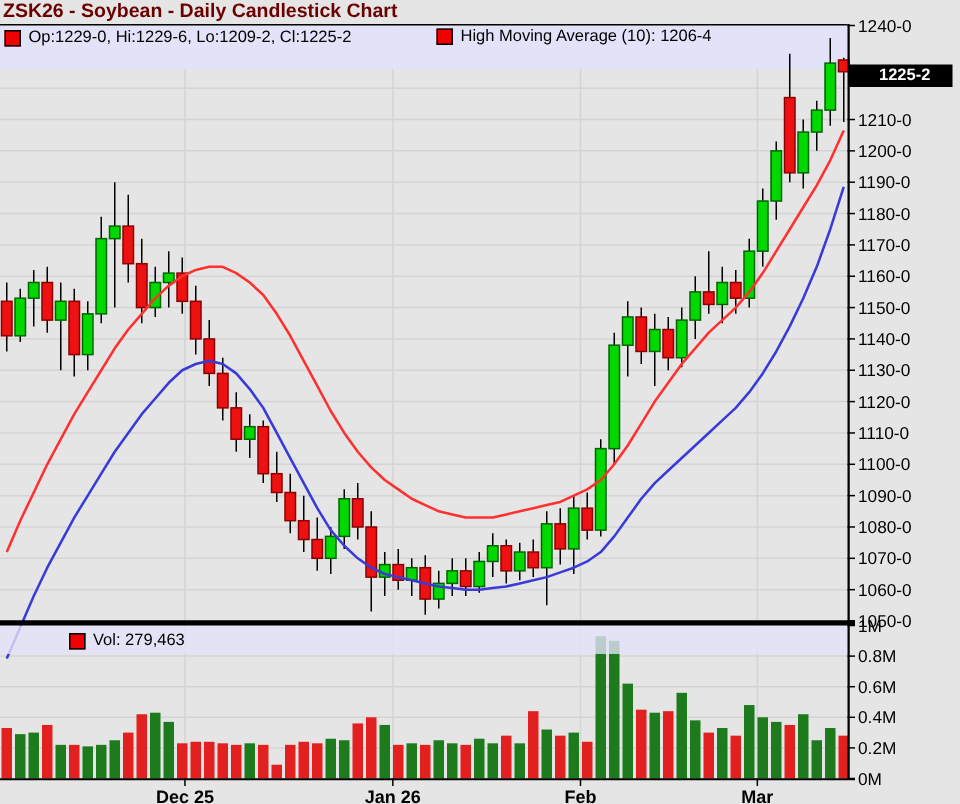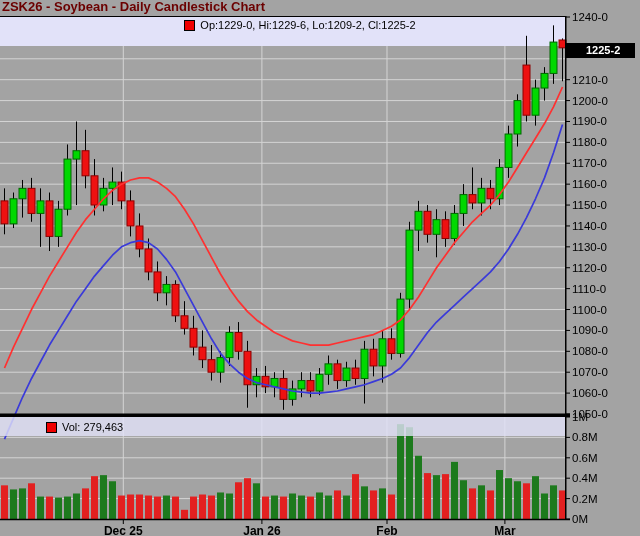--- a/index.html
+++ b/index.html
@@ -1,24 +1,24 @@
 <!DOCTYPE html>
 <html><head>
 <meta charset="utf-8">
 <style>
   html,body{margin:0;padding:0;background:#fff;}
-  .stage{position:relative;width:640px;height:536px;background:#a3a3a3;overflow:hidden;
+  .stage{position:relative;width:640px;height:536px;background:#e5e5e5;overflow:hidden;
          font-family:"Liberation Sans",sans-serif;}
   .title{position:absolute;top:-1px;left:2px;font-size:13px;font-weight:bold;color:#6b0000;
          letter-spacing:0;white-space:nowrap;}
   .chart-wrap{position:absolute;left:0;top:0;width:640px;height:536px;text-decoration:underline;}
   svg{position:absolute;left:0;top:0;}
   .legend{position:absolute;height:14px;display:flex;align-items:center;gap:5px;
           font-size:11px;color:#000;white-space:nowrap;}
-  .legend-row1{top:18px;left:20px;width:560px;justify-content:center;}
+  .legend-row1{top:18px;left:3px;width:560px;}
   .legend-item{display:flex;align-items:center;gap:5px;}
   .legend-item.second{position:absolute;left:288px;top:0;}
   .legend-row2{top:31px;left:3px;}
   .vol-legend{top:420px;left:3px;margin-left:43px;}
   .sw{width:9px;height:9px;border:1px solid #000;display:inline-block;flex:0 0 auto;}
   .sw-red{background:#f00000;}
   .sw-blue{background:#0000cc;}
   .last-price{position:absolute;left:566px;top:43px;width:69px;height:15px;background:#000;
               color:#fff;font-size:11px;font-weight:bold;line-height:15px;padding-left:20px;
               box-sizing:border-box;}
@@ -314,20 +314,24 @@
         <text x="387" y="535" font-size="12" font-weight="bold" text-anchor="middle" fill="#000" font-family="&quot;Liberation Sans&quot;,sans-serif">Feb</text>
         <line x1="504.90000000000003" y1="519" x2="504.90000000000003" y2="524" stroke="#000000" stroke-width="1"></line>
         <text x="504.90000000000003" y="535" font-size="12" font-weight="bold" text-anchor="middle" fill="#000" font-family="&quot;Liberation Sans&quot;,sans-serif">Mar</text>
       </svg>
 
     <div class="legend legend-row1">
       <span class="legend-item">
         <span class="sw sw-red"></span>
         <span>Op:1229-0, Hi:1229-6, Lo:1209-2, Cl:1225-2</span>
       </span>
+      <span class="legend-item second">
+        <span class="sw sw-red"></span>
+        <span>High Moving Average (10): 1206-4</span>
+      </span>
     </div>
 
 
     <div class="legend vol-legend">
       <span class="legend-item">
         <span class="sw sw-red"></span>
         <span>Vol: 279,463</span>
       </span>
     </div>
 

